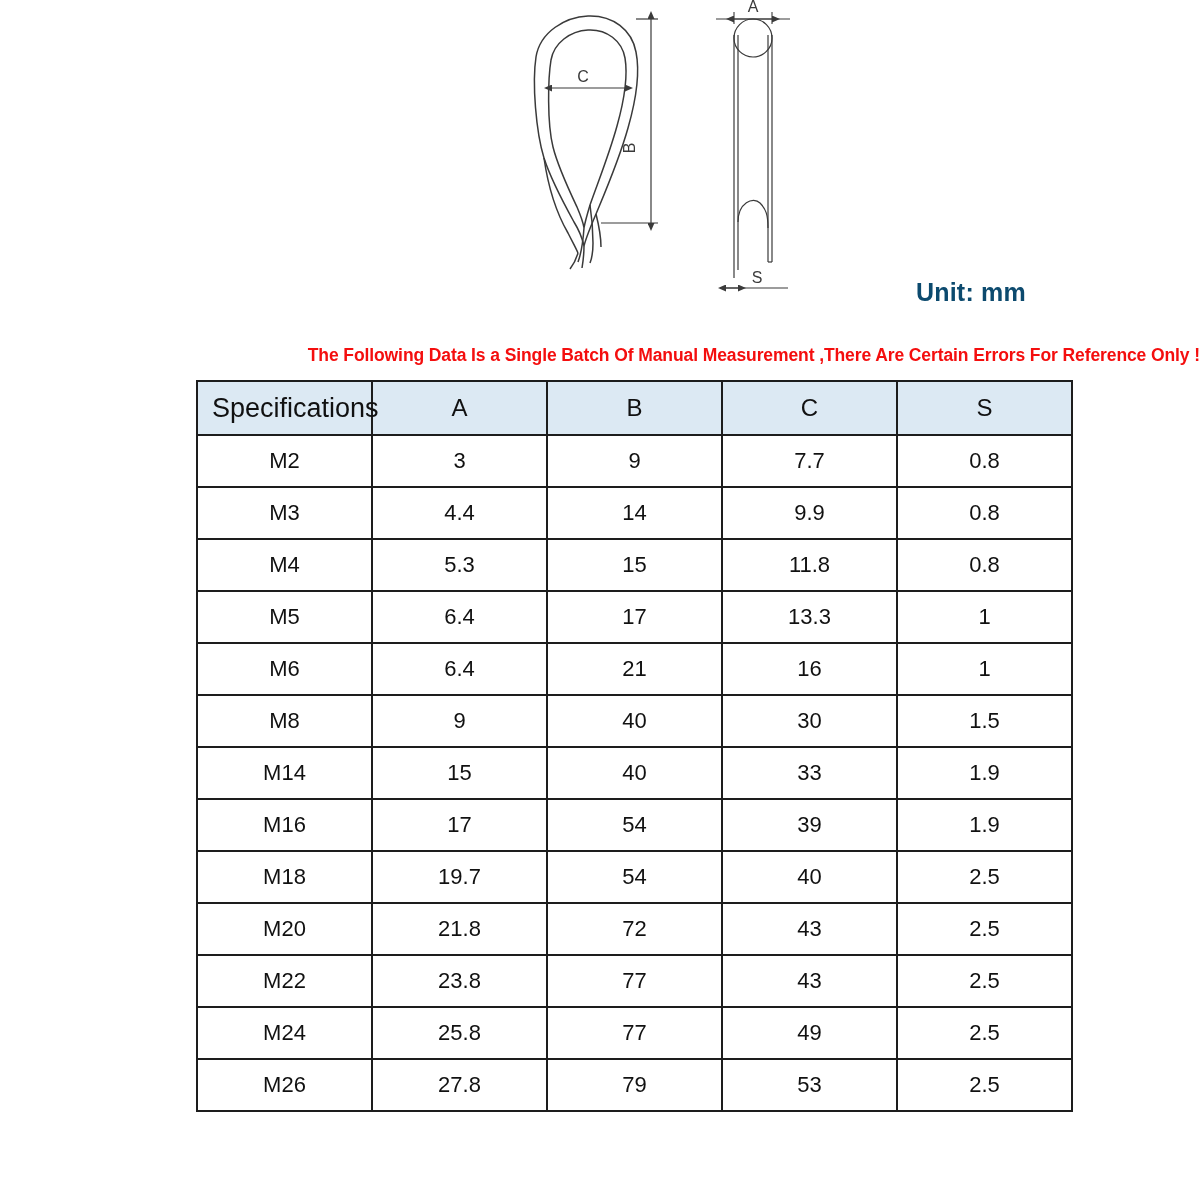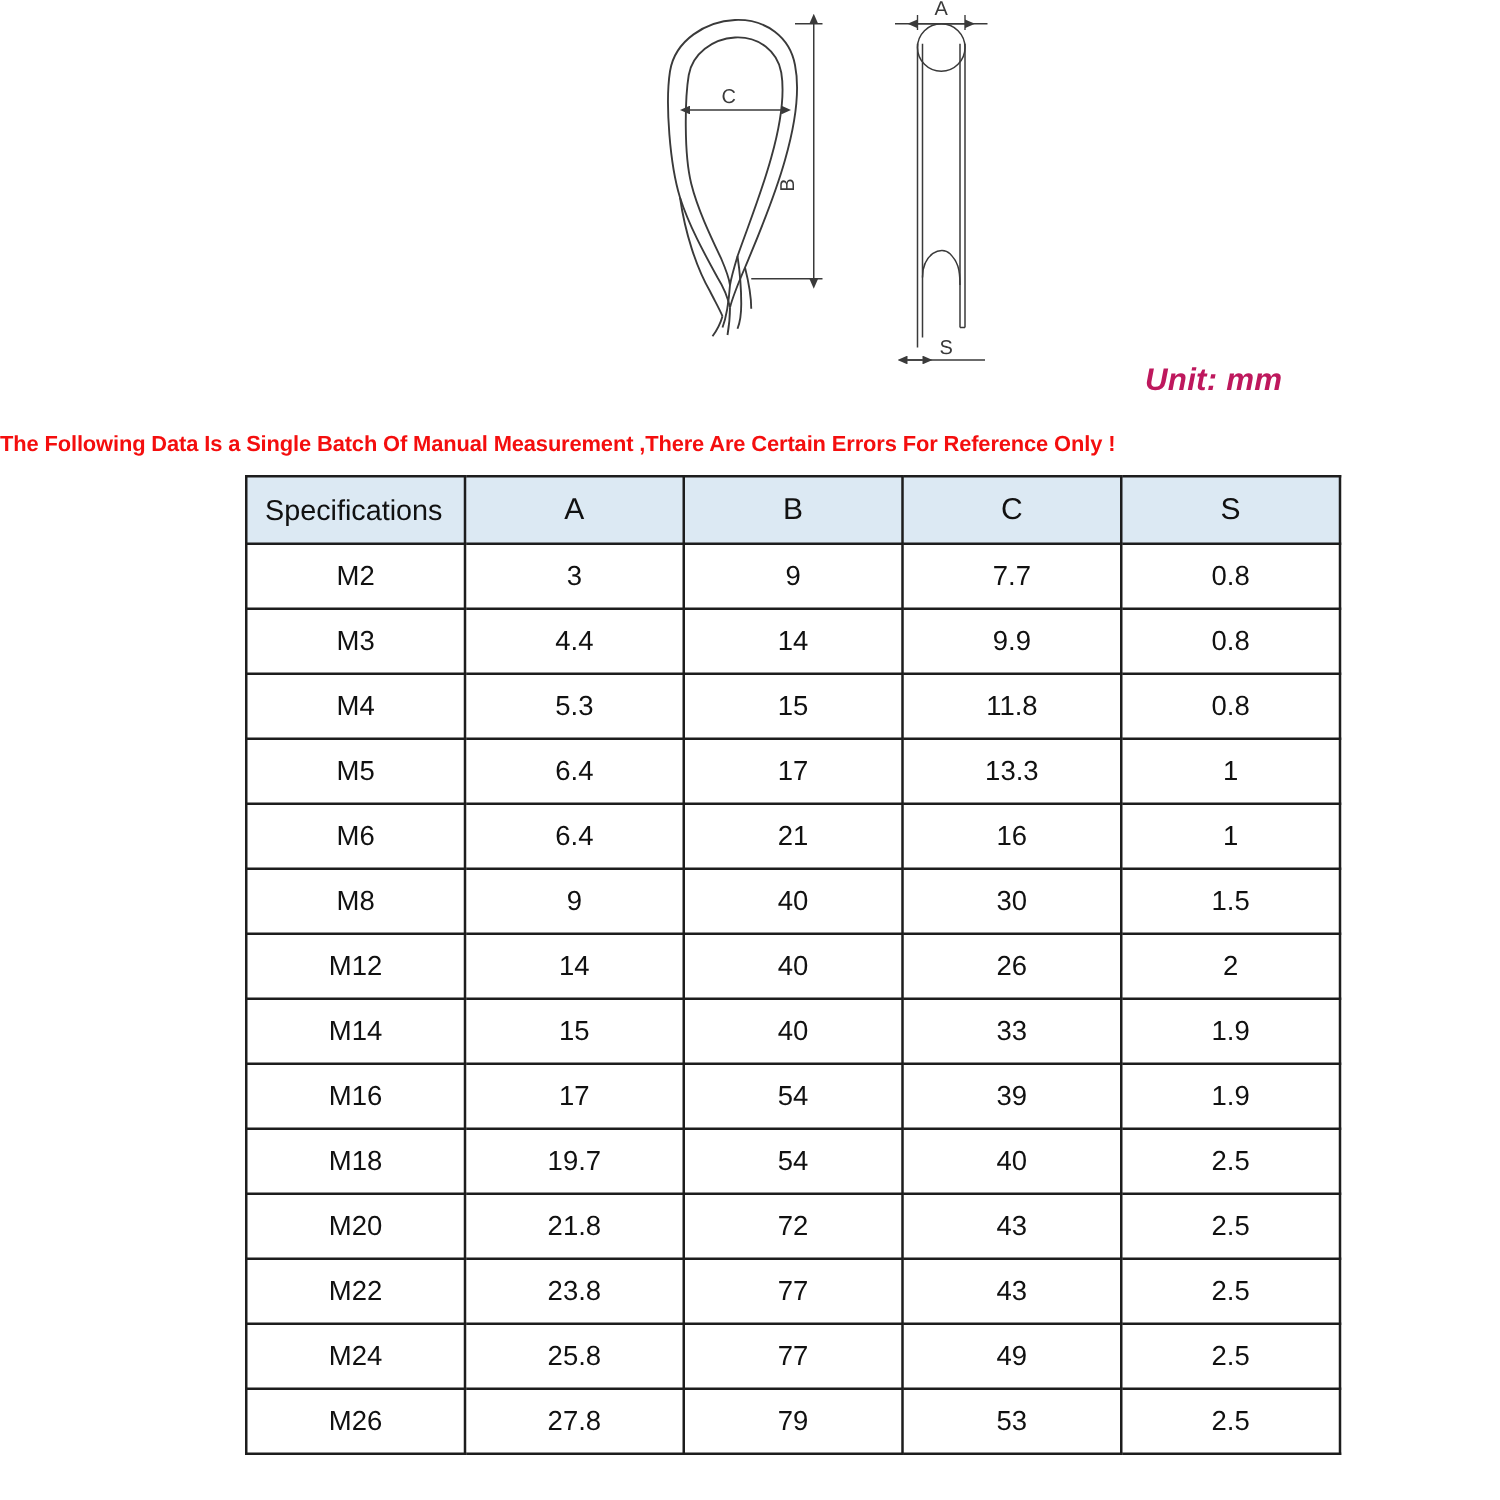--- a/index.html
+++ b/index.html
@@ -26,36 +26,35 @@
   #drawing-svg {
     position: absolute;
     left: 420px;
     top: 0px;
   }
 
   
   #unit-note {
     position: absolute;
     left: 916px;
-    top: 290px;
+    top: 278px;
     font-size: 25px;
     font-weight: bold;
-    color: #be185d;
+    color: #0c4a6e;
     white-space: nowrap;
     letter-spacing: 0.2px;
-    font-style: italic;
   }
 
   
   #disclaimer {
     position: absolute;
     left: 0;
     top: 345px;
     width: 1200px;
-    text-align: left;
+    text-align: right;
     font-size: 17.5px;
     font-weight: bold;
     color: #f40e0e;
     white-space: nowrap;
     letter-spacing: -0.1px;
   }
 
   
   #spec-table-wrap {
     position: absolute;
@@ -81,23 +80,23 @@
     font-weight: normal;
     padding: 0;
   }
   table#spec-table thead th {
     background: #dce9f3;
     height: 52px;
     font-size: 24px;
     font-weight: normal;
   }
   table#spec-table thead th.spec-head {
-    text-align: left;
+    text-align: center;
     padding-left: 14px;
-    font-size: 23px;
+    font-size: 27px;
   }
 </style>
 </head>
 <body>
 
 <div id="drawing-area">
   <svg id="drawing-svg" width="440" height="330" viewBox="0 0 440 330">
     <defs>
       <marker id="arrL" markerWidth="9" markerHeight="7" refX="8" refY="3.5" orient="auto" markerUnits="userSpaceOnUse">
         <path d="M8,0 L0,3.5 L8,7 z" fill="#3a3a3a"></path>
@@ -240,27 +239,20 @@
           <td>1</td>
         </tr>
         <tr>
           <td>M8</td>
           <td>9</td>
           <td>40</td>
           <td>30</td>
           <td>1.5</td>
         </tr>
         <tr>
-          <td>M12</td>
-          <td>14</td>
-          <td>40</td>
-          <td>26</td>
-          <td>2</td>
-        </tr>
-        <tr>
           <td>M14</td>
           <td>15</td>
           <td>40</td>
           <td>33</td>
           <td>1.9</td>
         </tr>
         <tr>
           <td>M16</td>
           <td>17</td>
           <td>54</td>

